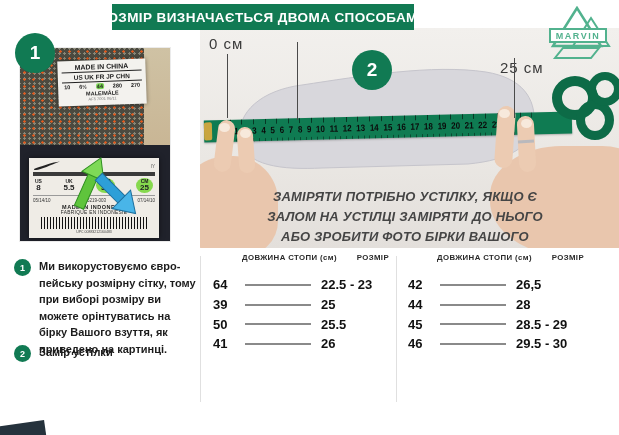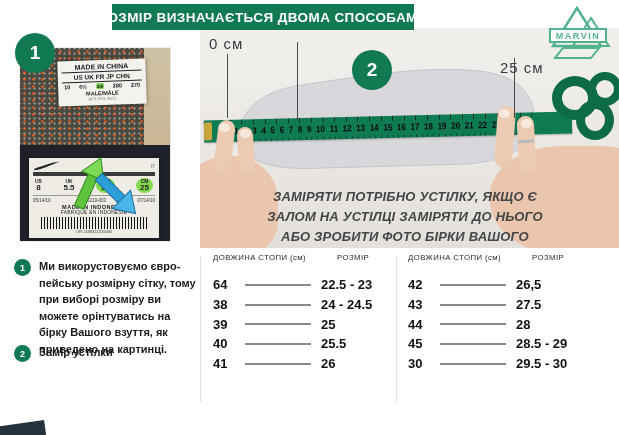--- a/index.html
+++ b/index.html
@@ -107,22 +107,22 @@
   #point-2{left:14px;top:344px;width:186px;}
   .mini-badge{flex:0 0 17px;width:17px;height:17px;border-radius:50%;background:#117a53;
     color:#fff;font-size:9px;font-weight:bold;display:flex;align-items:center;
     justify-content:center;margin-right:8px;margin-top:1px;}
   .point-text{font-size:11px;font-weight:bold;color:#1c1c1c;line-height:1.5;}
   
   .vdiv{position:absolute;width:1px;background:#e0e0e0;top:256px;height:146px;z-index:1;}
   #vdiv-1{left:200px;} #vdiv-2{left:396px;}
   .size-table{position:absolute;top:253px;width:176px;z-index:2;}
   #table-1{left:213px;} #table-2{left:408px;}
-  .st-head{display:flex;align-items:baseline;font-size:7.8px;font-weight:normal;color:#2a2a2a;
-    letter-spacing:.4px;margin-bottom:13px;white-space:nowrap;}
+  .st-head{display:flex;align-items:baseline;font-size:7.8px;font-weight:bold;color:#2a2a2a;
+    letter-spacing:.4px;margin-bottom:13px;white-space:nowrap;text-align:right;}
   .st-head .h1{flex:1;}
   .st-head .h2{width:52px;}
   .st-row{display:flex;align-items:center;height:19.7px;}
   .st-row .num{width:30px;font-size:13px;font-weight:bold;color:#111;}
   .st-row .dash{flex:1;height:2px;background:#8a8a8a;margin:0 10px 0 2px;max-width:66px;}
   .st-row .val{font-size:13px;font-weight:bold;color:#111;white-space:nowrap;}
   
   .footnote{position:absolute;left:0;right:0;top:409px;text-align:center;font-size:8px;
     color:#5a5a5a;z-index:2;}
   .corner-dark{position:absolute;left:-12px;top:424px;width:58px;height:24px;background:#25323c;
@@ -292,31 +292,26 @@
     <div class="st-head">
       <span class="h1">ДОВЖИНА СТОПИ (см)</span>
       <span class="h2">РОЗМІР</span>
     </div>
     <div class="st-row">
       <span class="num">64</span>
         <span class="dash"></span>
         <span class="val">22.5 - 23</span>
     </div>
     <div class="st-row">
-      <span class="num">38</span>
-        <span class="dash"></span>
-        <span class="val">24 - 24.5</span>
-    </div>
-    <div class="st-row">
       <span class="num">39</span>
         <span class="dash"></span>
         <span class="val">25</span>
     </div>
     <div class="st-row">
-      <span class="num">40</span>
+      <span class="num">50</span>
         <span class="dash"></span>
         <span class="val">25.5</span>
     </div>
     <div class="st-row">
       <span class="num">41</span>
         <span class="dash"></span>
         <span class="val">26</span>
     </div>
   </div>
 
@@ -324,35 +319,30 @@
     <div class="st-head">
       <span class="h1">ДОВЖИНА СТОПИ (см)</span>
       <span class="h2">РОЗМІР</span>
     </div>
     <div class="st-row">
       <span class="num">42</span>
         <span class="dash"></span>
         <span class="val">26,5</span>
     </div>
     <div class="st-row">
-      <span class="num">43</span>
-        <span class="dash"></span>
-        <span class="val">27.5</span>
-    </div>
-    <div class="st-row">
       <span class="num">44</span>
         <span class="dash"></span>
         <span class="val">28</span>
     </div>
     <div class="st-row">
       <span class="num">45</span>
         <span class="dash"></span>
         <span class="val">28.5 - 29</span>
     </div>
     <div class="st-row">
-      <span class="num">30</span>
+      <span class="num">46</span>
         <span class="dash"></span>
         <span class="val">29.5 - 30</span>
     </div>
   </div>
 
   <div class="corner-dark"></div>
 </div>
 
 </body></html>

